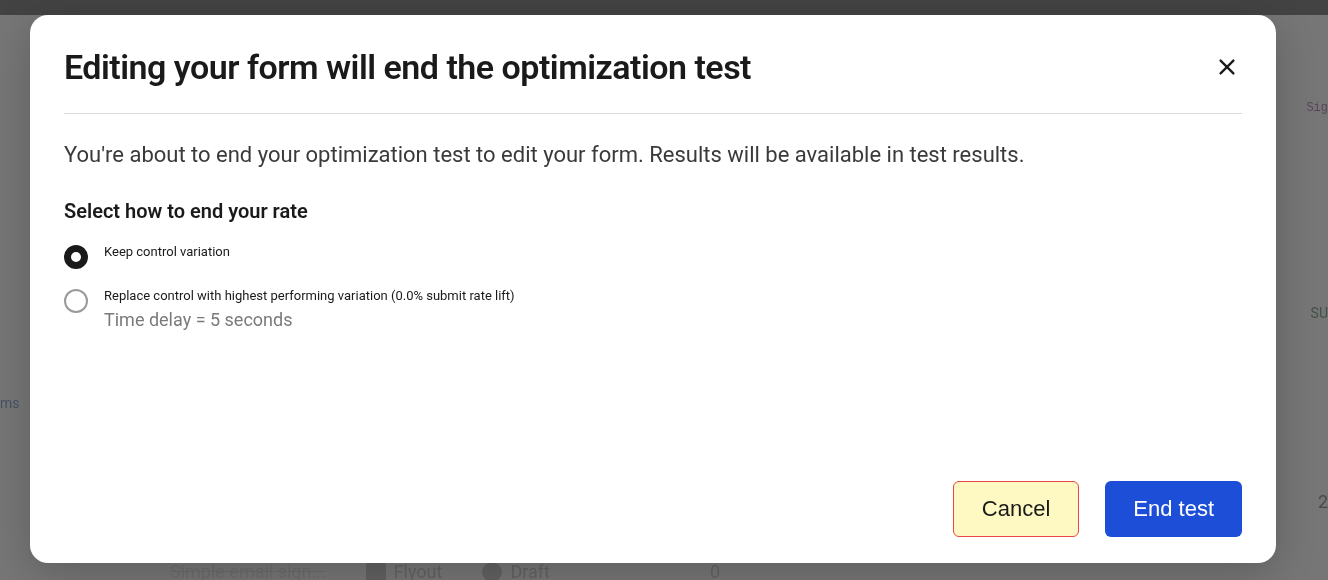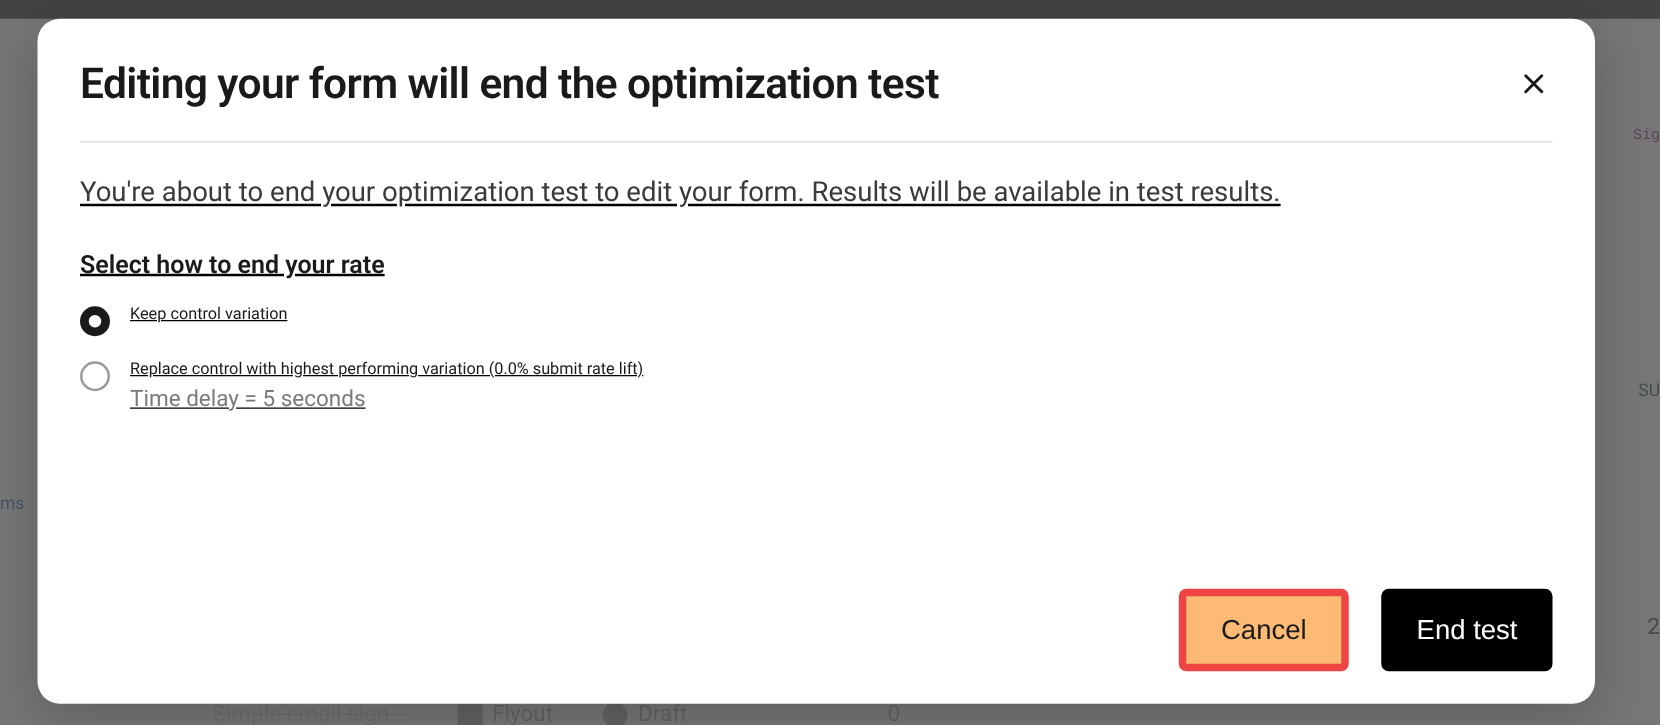--- a/index.html
+++ b/index.html
@@ -135,21 +135,20 @@
       align-items: center;
       justify-content: center;
     }
     .close-btn svg {
       width: 22px;
       height: 22px;
     }
     .modal-body {
       flex: 1;
       padding-top: 26px;
-      text-decoration: underline;
     }
     .modal-description {
       font-size: 22px;
       color: #3a3a3a;
       line-height: 1.4;
       margin-bottom: 28px;
     }
     .section-label {
       font-size: 20px;
       font-weight: 600;
@@ -205,26 +204,26 @@
     }
     .btn {
       padding: 14px 28px;
       font-size: 22px;
       font-weight: 500;
       border-radius: 6px;
       cursor: pointer;
       border: none;
     }
     .btn-secondary {
-      background: #fdba74;
-      color: #1a1a1a;
-      border: 6px solid #ef4444;
+      background: #fef9c3;
+      color: #1a1a1a;
+      border: 1px solid #ef4444;
     }
     .btn-primary {
-      background: #000000;
+      background: #1d4ed8;
       color: #fff;
     }
   </style>
 </head>
 <body>
 
 <div class="backdrop-dark"></div>
 <div class="backdrop-content">
   <span class="bg-text-1">Sig</span>
   <span class="bg-text-2">SU</span>

